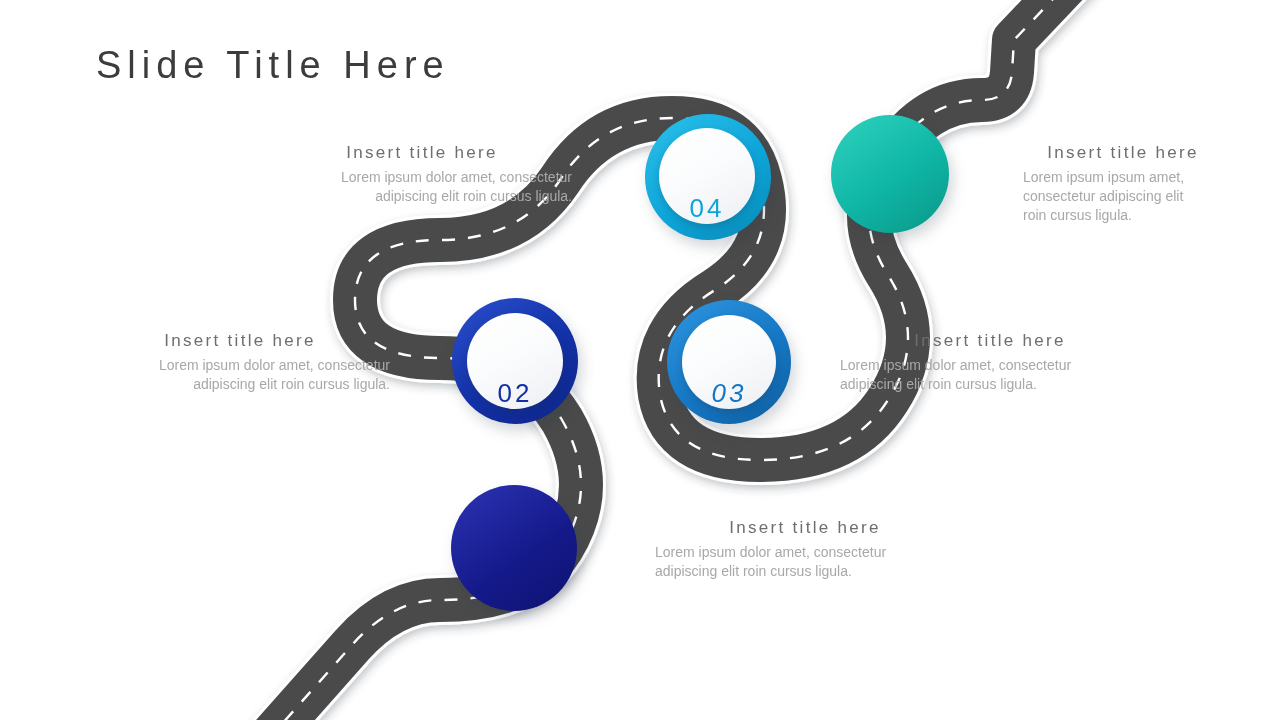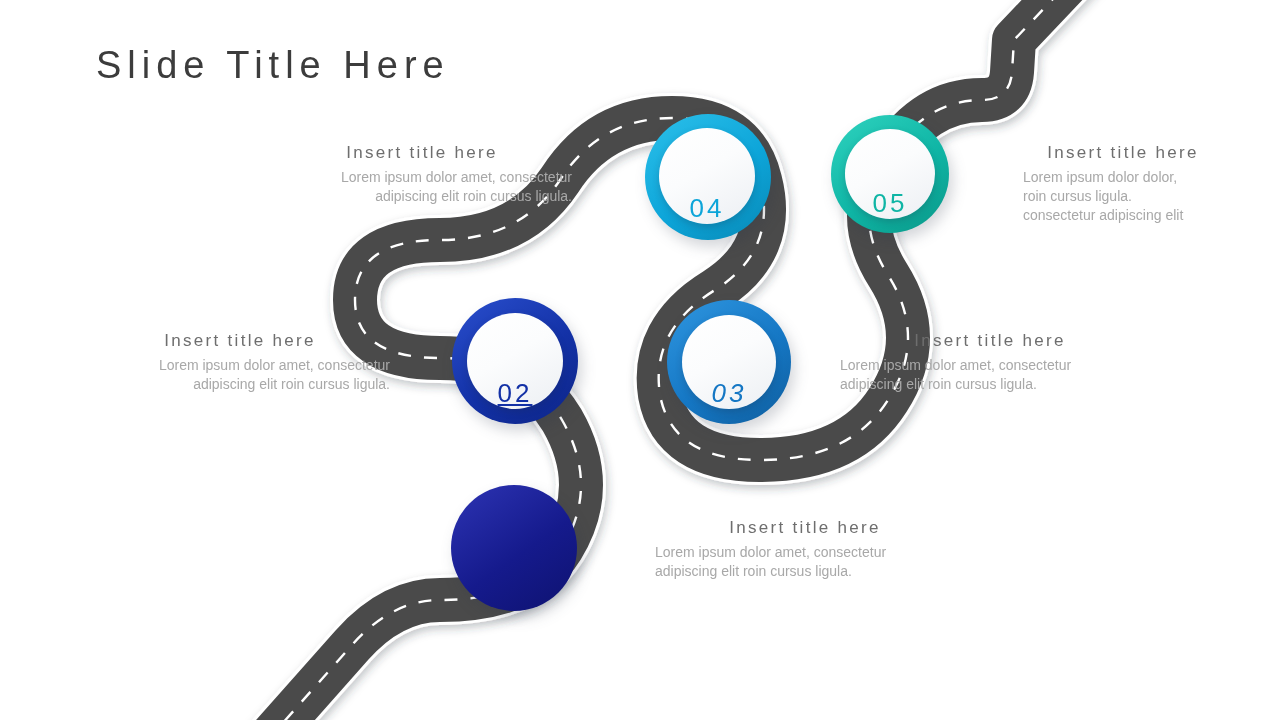--- a/index.html
+++ b/index.html
@@ -194,21 +194,21 @@
     <div class="tb-desc">
       <div>Lorem ipsum dolor amet, consectetur</div>
       <div>adipiscing elit roin cursus ligula.</div>
     </div>
   </div>
 
   <div class="step-node" style="left:452px; top:298px; width:126px; height:126px;">
     <div class="ring-shadow"></div>
     <div class="ring" style="background: linear-gradient(145deg,#2a4fce 0%,#1331a6 55%,#0d2587 100%);"></div>
     <div class="inner-disc" style="left:15px; top:15px; width:96px; height:96px;">
-      <span class="step-num" style="color:#1331a6;text-decoration:underline;">02</span>
+      <span class="step-num" style="color:#1331a6;">02</span>
     </div>
   </div>
   <div class="text-block align-right" style="left:90px; top:331px; width:300px;">
     <div class="tb-title">Insert title here</div>
     <div class="tb-desc">
       <div>Lorem ipsum dolor amet, consectetur</div>
       <div>adipiscing elit roin cursus ligula.</div>
     </div>
   </div>
 
@@ -238,26 +238,23 @@
     <div class="tb-title">Insert title here</div>
     <div class="tb-desc">
       <div>Lorem ipsum dolor amet, consectetur</div>
       <div>adipiscing elit roin cursus ligula.</div>
     </div>
   </div>
 
   <div class="step-node" style="left:831px; top:115px; width:118px; height:118px;">
     <div class="ring-shadow"></div>
     <div class="ring" style="background: linear-gradient(145deg,#2fd3bf 0%,#0fb5a5 55%,#0a9788 100%);"></div>
-    <div class="inner-disc" style="left:14px; top:14px; width:90px; height:90px;">
-      <span class="step-num" style="color:#0fb5a5;">05</span>
-    </div>
   </div>
   <div class="text-block align-left" style="left:1023px; top:143px; width:200px;">
     <div class="tb-title">Insert title here</div>
     <div class="tb-desc">
-      <div>Lorem ipsum dolor dolor,</div>
+      <div>Lorem ipsum ipsum amet,</div>
+      <div>consectetur adipiscing elit</div>
       <div>roin cursus ligula.</div>
-      <div>consectetur adipiscing elit</div>
     </div>
   </div>
 
 </div>
 
 </body></html>

